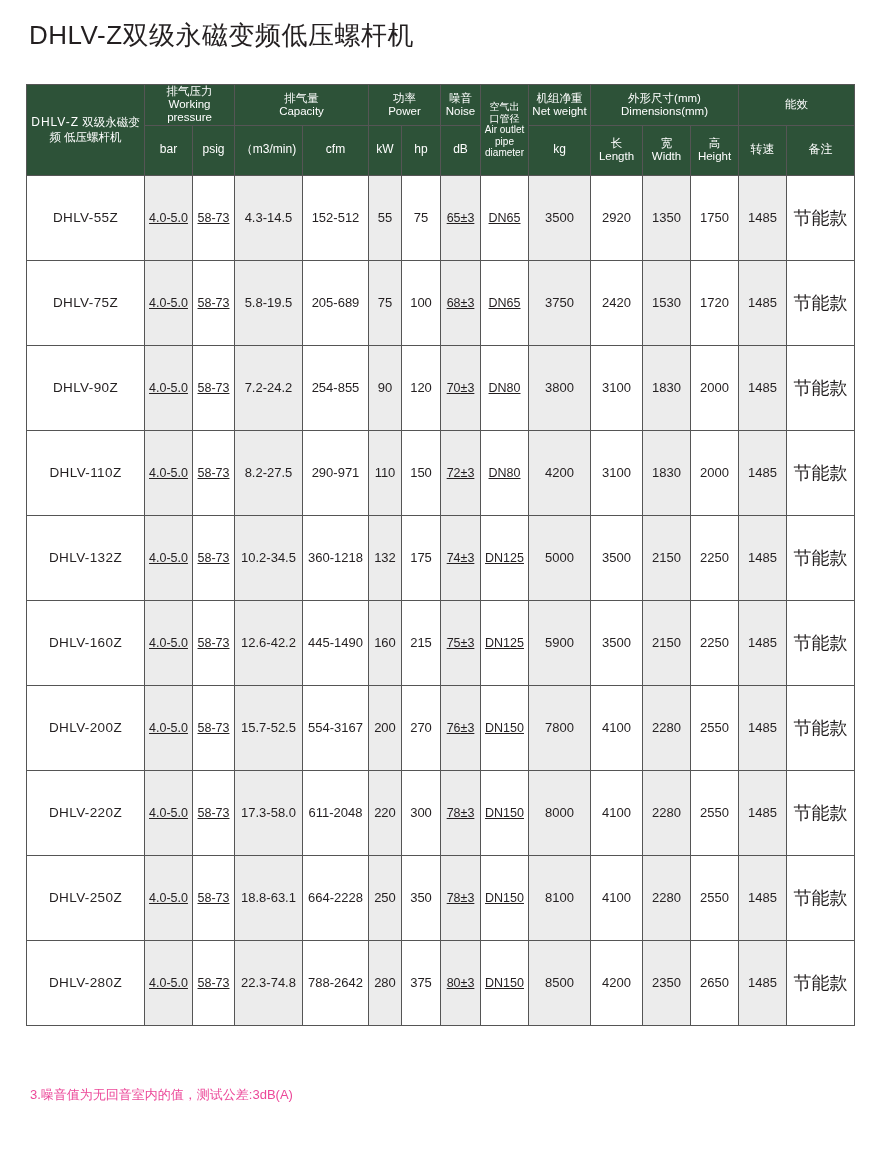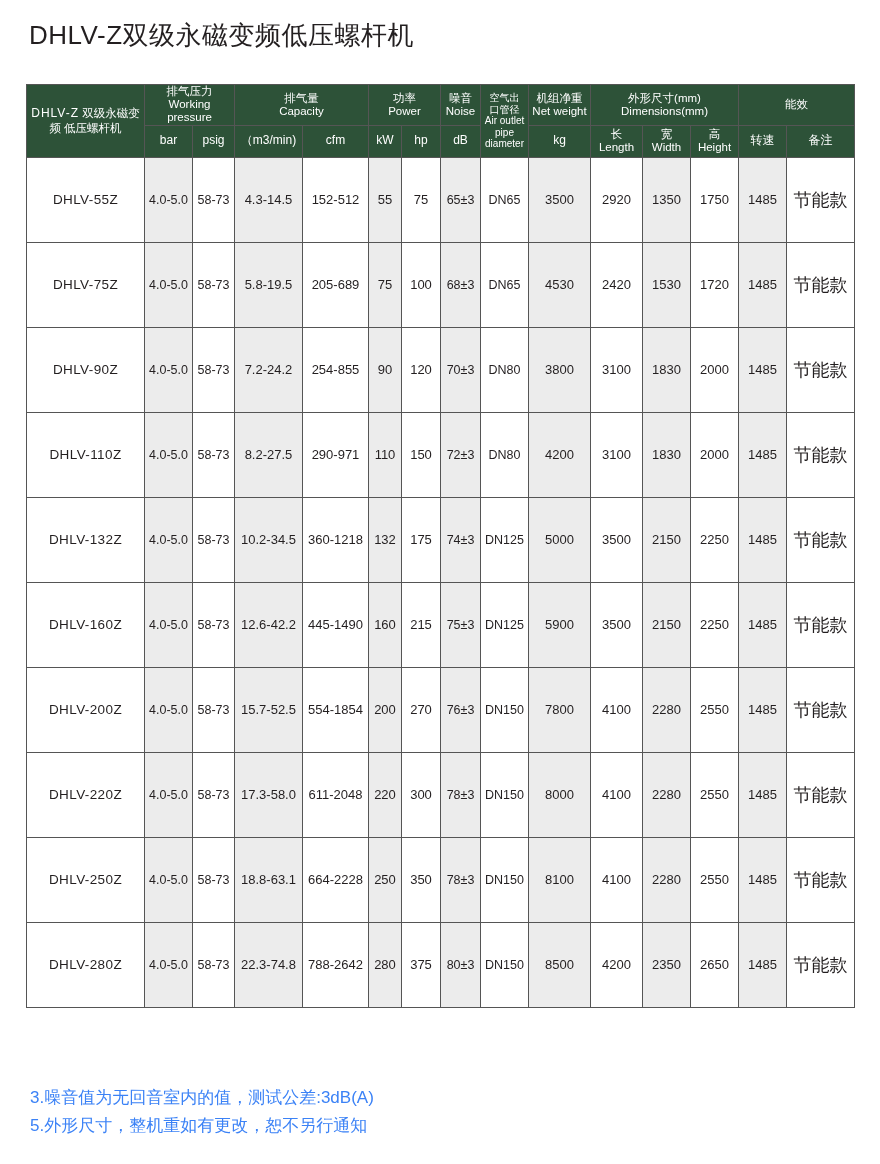--- a/index.html
+++ b/index.html
@@ -46,46 +46,46 @@
     color: #ffffff;
     font-size: 11.5px;
     line-height: 1.15;
     border: 1px solid #f3f3f3;
     padding: 3px 1px;
   }
   thead th.tall { height: 36px; }
   thead th .cn { display: block; font-size: 11.5px; }
   thead th .en { display: block; font-size: 11.5px; }
   thead th.small .cn, thead th.small .en { font-size: 10px; }
-  thead th.unit { height: 32px; font-size: 12px; }
+  thead th.unit { height: 50px; font-size: 12px; }
   thead th.model {
     font-size: 11.5px;
     line-height: 1.35;
   }
   thead th.model .top { font-size: 12px; letter-spacing: 1px; }
 
   
   tbody td {
     height: 85px;
     font-size: 13px;
     color: #231f20;
     background: #ffffff;
     border: 1px solid #555555;
   }
   tbody td.shade { background: #ececec; }
   tbody td.model { font-size: 13.5px; letter-spacing: 0.4px; }
   tbody td.cjk { font-size: 18px; }
-  tbody td.tight { font-size: 12.5px; }
+  tbody td.tight { font-size: 12.5px; text-decoration: underline; }
 
   .notes {
     position: absolute;
     left: 30px; top: 1084px;
-    font-size: 17px;
+    font-size: 13px;
     line-height: 1.62;
-    color: #3b82f6;
+    color: #ec4899;
   }
   .notes div { white-space: nowrap; }
 </style>
 </head>
 <body>
 
 <div class="page">
 
   <div class="page-title">DHLV-Z双级永磁变频低压螺杆机</div>
 
@@ -198,21 +198,21 @@
         <tr>
           <td class="model ">DHLV-75Z</td>
           <td class="tight shade">4.0-5.0</td>
           <td class="tight ">58-73</td>
           <td class="shade">5.8-19.5</td>
           <td class="">205-689</td>
           <td class="shade">75</td>
           <td class="">100</td>
           <td class="tight shade">68±3</td>
           <td class="tight ">DN65</td>
-          <td class="shade">4530</td>
+          <td class="shade">3750</td>
           <td class="">2420</td>
           <td class="shade">1530</td>
           <td class="">1720</td>
           <td class="shade">1485</td>
           <td class="cjk ">节能款</td>
         </tr>
         <tr>
           <td class="model ">DHLV-90Z</td>
           <td class="tight shade">4.0-5.0</td>
           <td class="tight ">58-73</td>
@@ -278,21 +278,21 @@
           <td class="shade">2150</td>
           <td class="">2250</td>
           <td class="shade">1485</td>
           <td class="cjk ">节能款</td>
         </tr>
         <tr>
           <td class="model ">DHLV-200Z</td>
           <td class="tight shade">4.0-5.0</td>
           <td class="tight ">58-73</td>
           <td class="shade">15.7-52.5</td>
-          <td class="">554-1854</td>
+          <td class="">554-3167</td>
           <td class="shade">200</td>
           <td class="">270</td>
           <td class="tight shade">76±3</td>
           <td class="tight ">DN150</td>
           <td class="shade">7800</td>
           <td class="">4100</td>
           <td class="shade">2280</td>
           <td class="">2550</td>
           <td class="shade">1485</td>
           <td class="cjk ">节能款</td>
@@ -346,16 +346,15 @@
           <td class="shade">2350</td>
           <td class="">2650</td>
           <td class="shade">1485</td>
           <td class="cjk ">节能款</td>
         </tr>
       </tbody>
   </table>
 
   <div class="notes">
     <div>3.噪音值为无回音室内的值，测试公差:3dB(A)</div>
-    <div>5.外形尺寸，整机重如有更改，恕不另行通知</div>
   </div>
 
 </div>
 
 </body></html>

